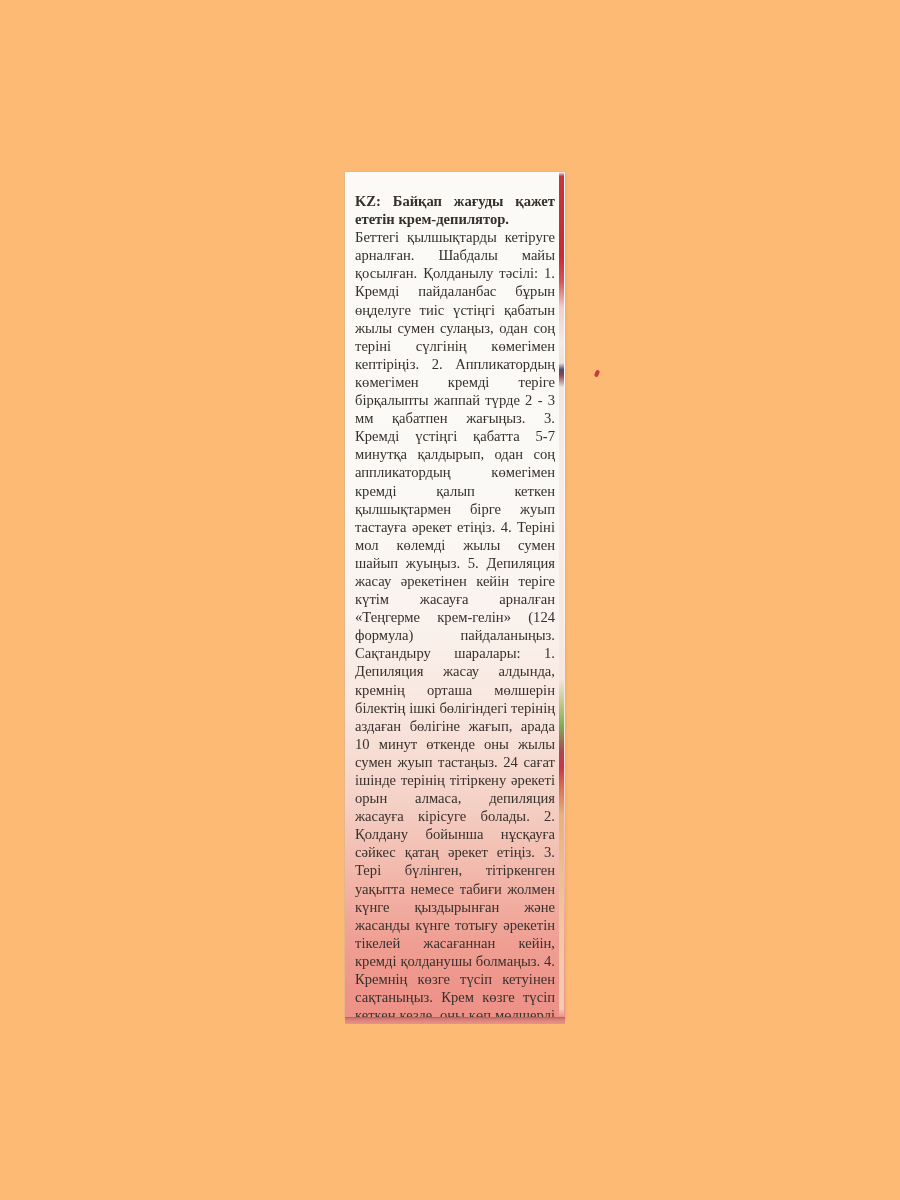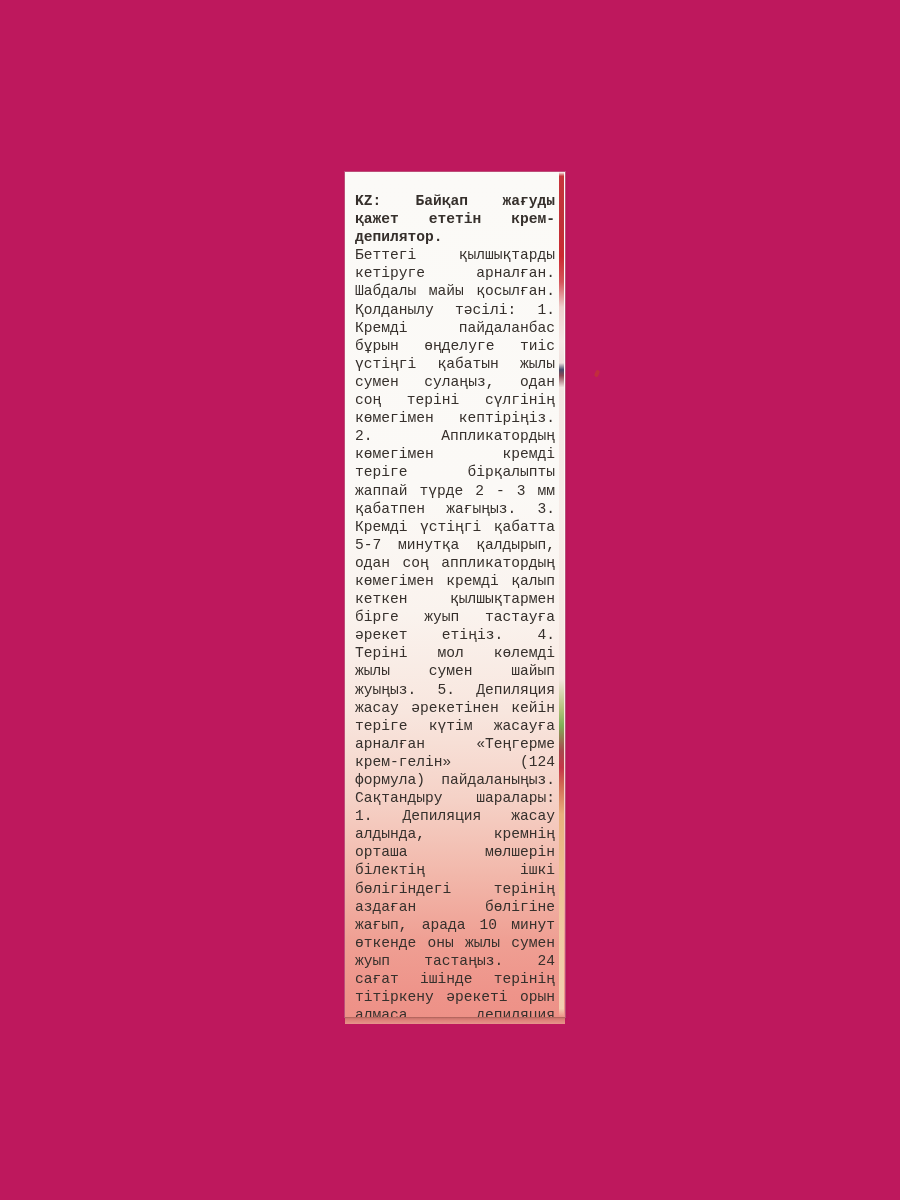--- a/index.html
+++ b/index.html
@@ -1,18 +1,18 @@
 <!DOCTYPE html>
 <html><head>
 <meta charset="utf-8">
 <style>
   html,body{margin:0;padding:0;background:#ffffff;}
   .scene{
-    position:relative;width:900px;height:1200px;background:#be185d;overflow:hidden;
-    font-family:Liberation Mono, monospace;
+    position:relative;width:900px;height:1200px;background:#fdba74;overflow:hidden;
+    font-family:Liberation Serif, serif;
   }
   .box{
     position:absolute;left:345px;top:172px;width:220px;height:851px;
   }
   .face{
     position:absolute;left:0;top:0;width:220px;height:845px;overflow:hidden;
     background:linear-gradient(180deg,
       #fbfaf7 0%,
       #fbf9f6 38%,
       #faf3ee 52%,

